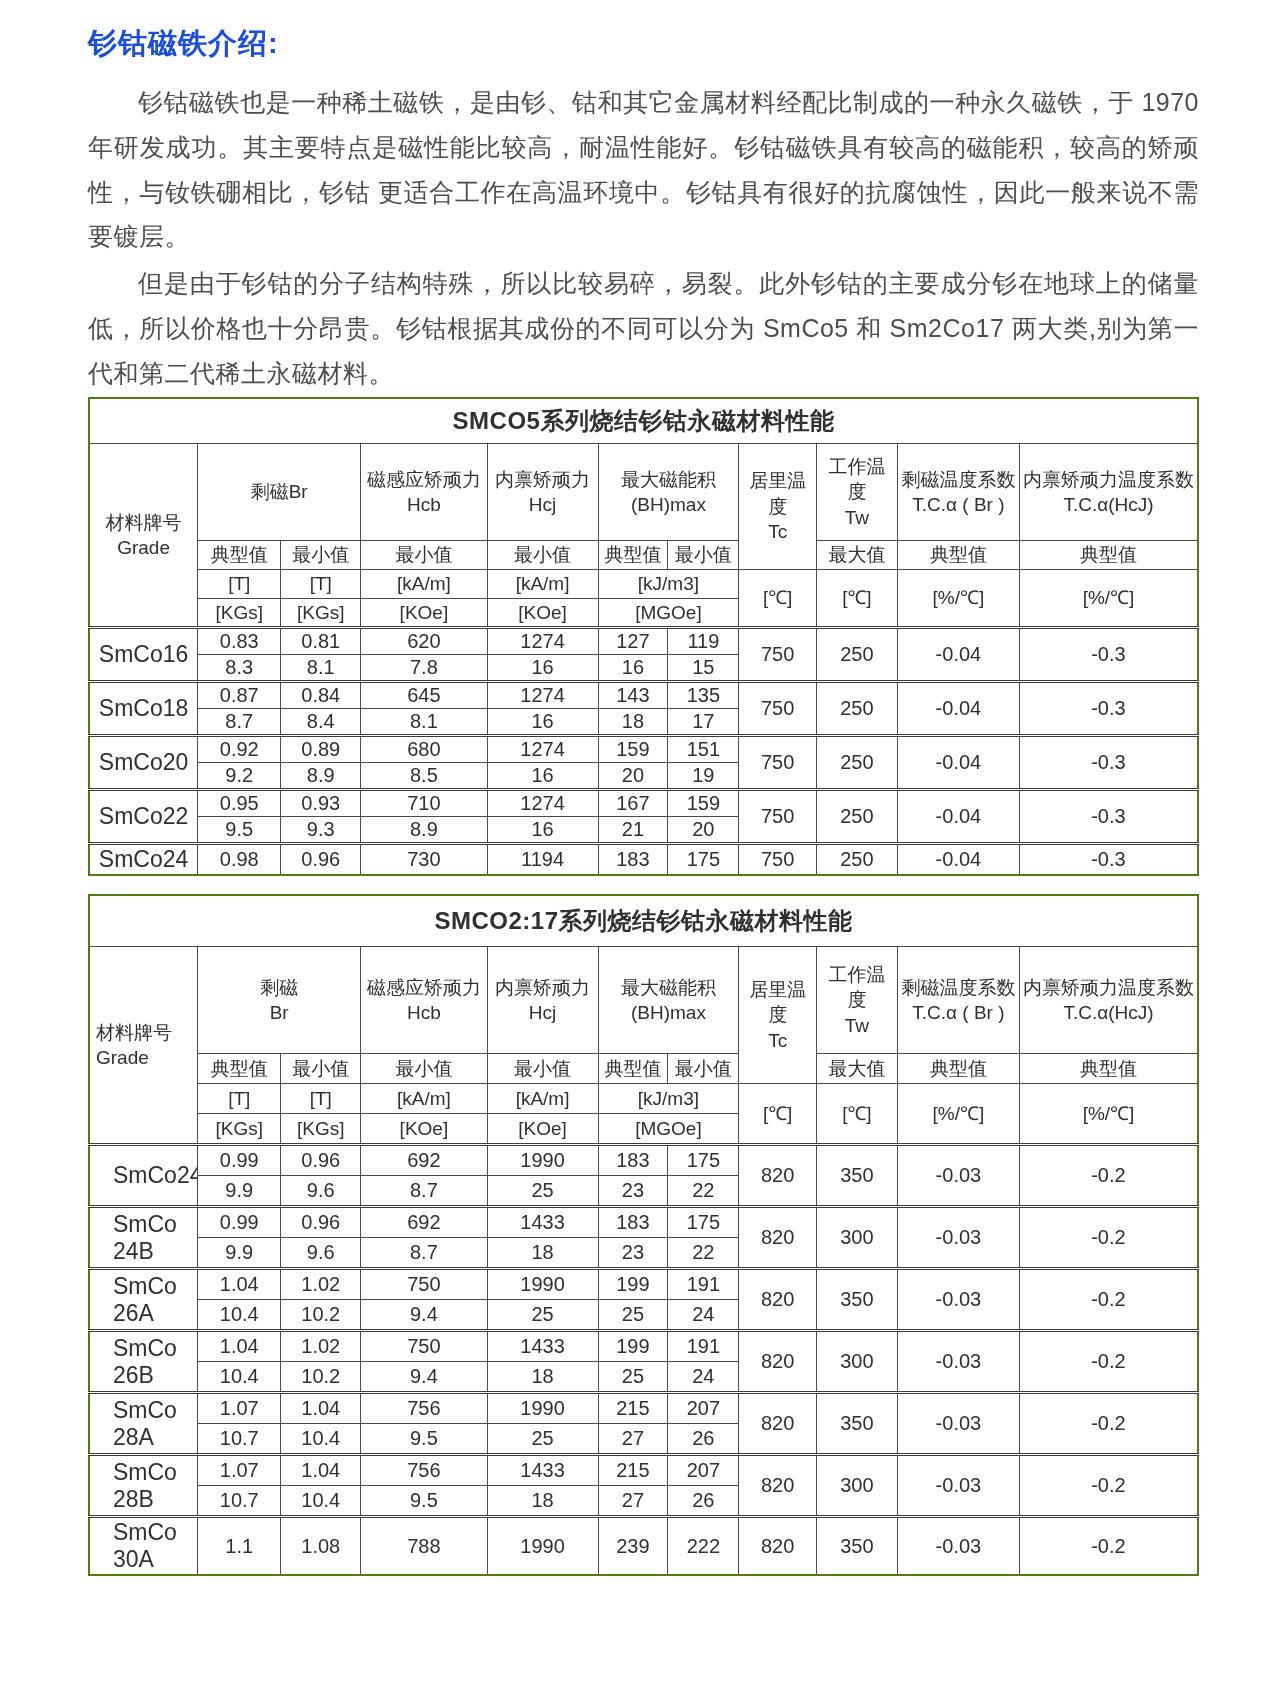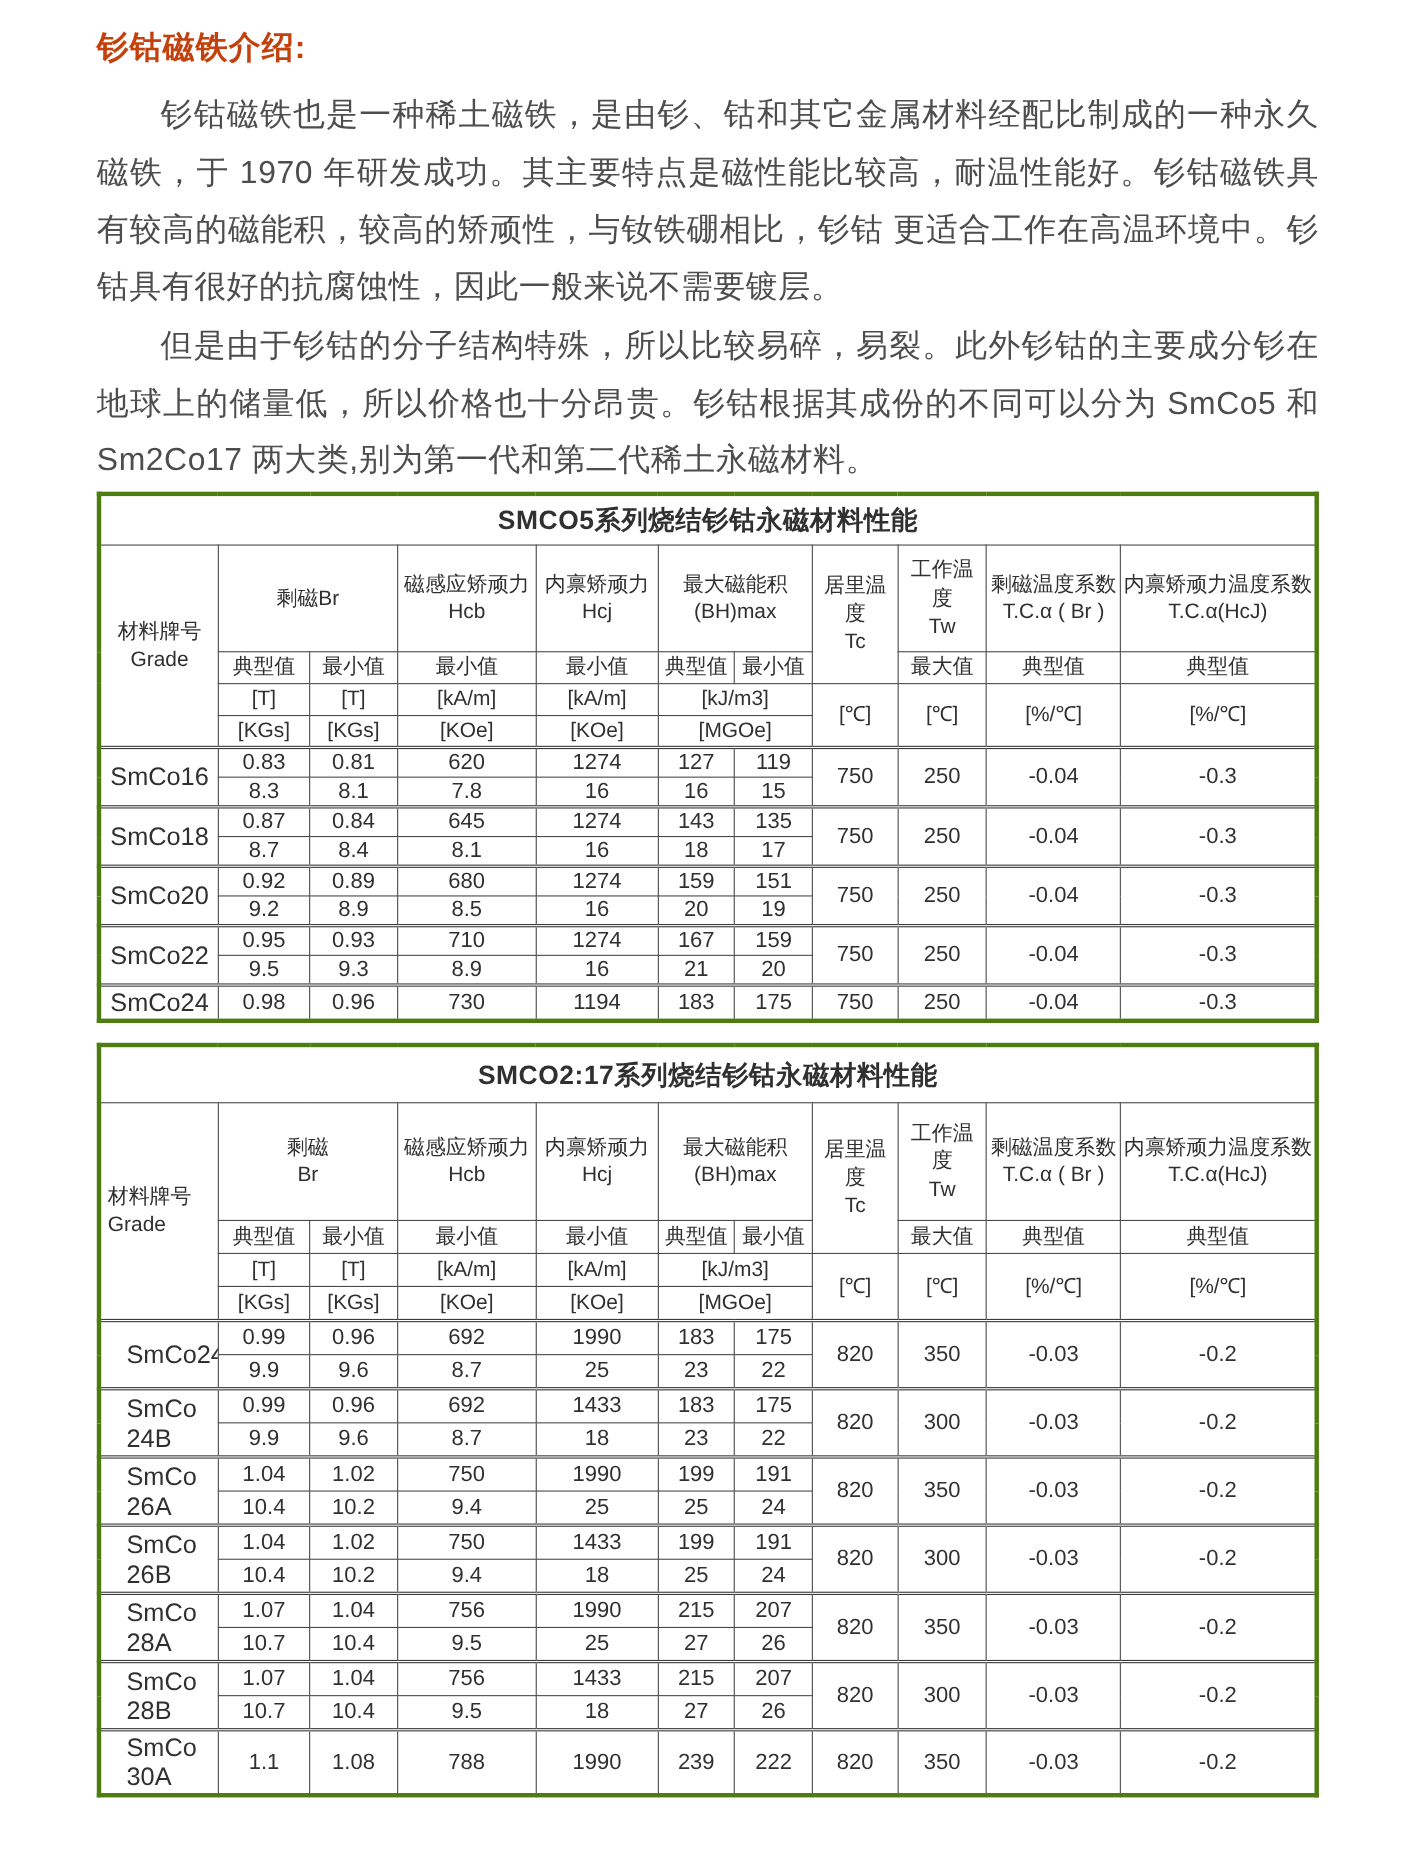--- a/index.html
+++ b/index.html
@@ -5,37 +5,37 @@
   html,body { margin:0; padding:0; background:#ffffff; }
   body {
     width:1287px;
     font-family:"Liberation Sans", sans-serif;
     color:#4c4c4c;
     -webkit-font-smoothing:antialiased;
   }
   .page { padding:16px 88px 28px 88px; }
 
   .doc-heading {
-    font-size:29px; font-weight:bold; color:#c2410c;
+    font-size:29px; font-weight:bold; color:#1d4ed8;
     margin:8px 0 16px 0; letter-spacing:1px;
   }
   .body-text {
-    font-size:29px; color:#4d4d4d; line-height:1.79;
+    font-size:25px; color:#4d4d4d; line-height:1.79;
     text-align:justify; margin:0 0 2px 0; text-indent:2em;
     letter-spacing:0.5px;
   }
   .flow-text {
     font-size:30px; color:#4d4d4d; margin:4px 0 18px 0;
     letter-spacing:0.5px; white-space:nowrap;
   }
 
   .tbl-wrap { margin:0 0 18px 0; }
   table.t {
     width:100%; border-collapse:collapse; table-layout:fixed;
-    border:4px solid #4d7c0f;
+    border:2px solid #4d7c0f;
   }
   table.t td {
     border:1px solid #4a4a4a;
     text-align:center; vertical-align:middle;
     color:#303030; padding:1px 2px;
     overflow:hidden;
   }
   .pre { white-space:pre-line; }
   td.ttl { font-weight:bold; font-size:24px; color:#2e2e2e; letter-spacing:0.5px; }
   td.hdr { font-size:19px; line-height:1.35; }

